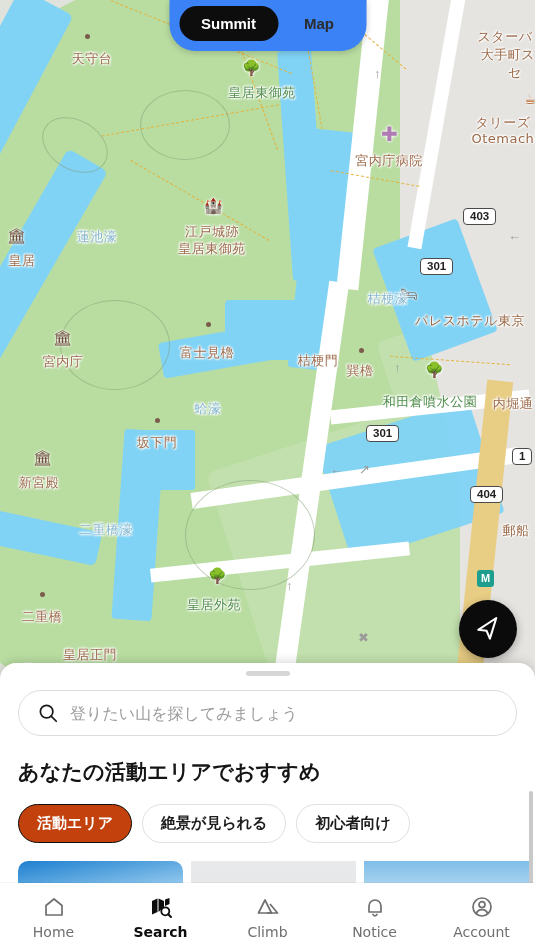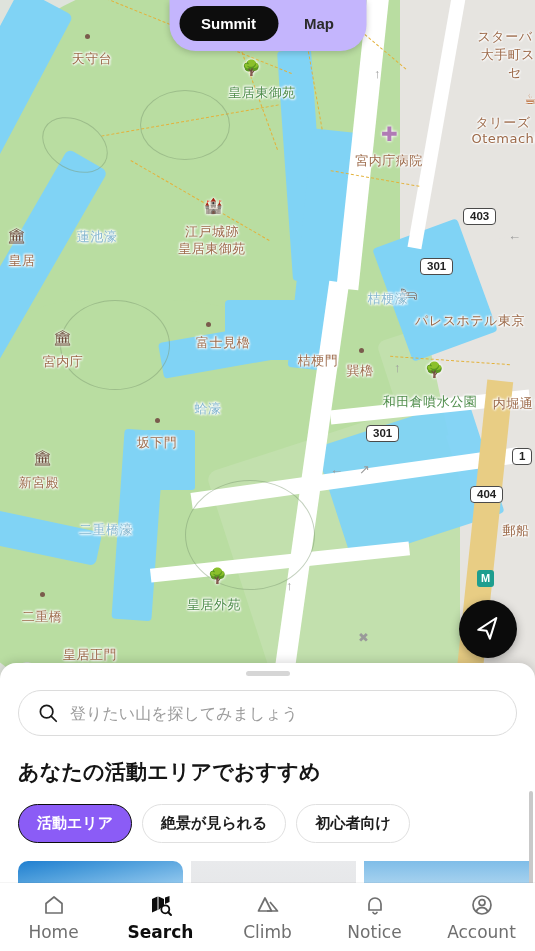--- a/index.html
+++ b/index.html
@@ -68,21 +68,21 @@
     background: #fff; border: 1.5px solid #4a4a4a; border-radius: 4px;
     font-size: 11.5px; font-weight: bold; color: #222;
     padding: 1px 6px; line-height: 13px;
     font-family: "Liberation Sans", sans-serif;
   }
   .arrow-g { position: absolute; color: #9a9a9a; font-size: 13px; }
 
   
   .seg-wrap {
     position: absolute; left: 50%; transform: translateX(-50%); top: 0;
-    background: #c4b5fd; border-radius: 0 0 26px 26px;
+    background: #3b82f6; border-radius: 0 0 26px 26px;
     padding: 6px 10px 10px 10px;
     box-shadow: 0 2px 6px rgba(0,0,0,.18);
     display: flex; gap: 4px; z-index: 20;
   }
   .seg {
     border: none; background: transparent;
     font-size: 15px; font-weight: bold; color: #2b2b2b;
     padding: 9px 22px; border-radius: 20px; cursor: pointer;
     font-family: "Liberation Sans", sans-serif;
   }
@@ -159,21 +159,21 @@
     display: flex; gap: 10px; margin: 18px 0 0 18px;
     overflow: hidden; white-space: nowrap;
   }
   .chip {
     border: 1.3px solid #e0e0e0; background: #fff;
     border-radius: 20px; padding: 9px 18px;
     font-size: 15px; font-weight: bold; color: #1c1c1c;
     font-family: "DejaVu Sans", sans-serif;
     cursor: pointer; flex: 0 0 auto;
   }
-  .chip.active { background: #8b5cf6; color: #fff; border-color: #0d0d0d; }
+  .chip.active { background: #c2410c; color: #fff; border-color: #0d0d0d; }
 
   .cards {
     display: flex; gap: 8px; margin: 18px 0 0 18px;
   }
   .card {
     flex: 0 0 auto; width: 165px; height: 60px;
     border-radius: 10px 10px 0 0; overflow: hidden;
   }
   .card.sky {
     background: linear-gradient(170deg,#1f7fd0 0%,#4f9fdc 25%,#8cc4ec 55%,#cfe6f6 100%);
@@ -194,21 +194,21 @@
     position: absolute; left: 0; right: 0; bottom: 0; height: 68px;
     background: #fff; display: flex; z-index: 40;
     box-shadow: 0 -1px 0 rgba(0,0,0,.04);
   }
   .nav-item {
     flex: 1; display: flex; flex-direction: column;
     align-items: center; justify-content: center; gap: 5px;
     cursor: pointer; background: transparent; border: none;
   }
   .nav-label {
-    font-size: 17px; color: #6f6f6f;
+    font-size: 14px; color: #6f6f6f;
     font-family: "DejaVu Sans", sans-serif;
     text-align: right;
   }
   .nav-item.active .nav-label { color: #0d0d0d; font-weight: bold; }
   .nav-ico { width: 24px; height: 24px; display: block; }
 </style>
 </head>
 <body>
 
 <div id="app">
@@ -294,21 +294,21 @@
         <div class="mlabel center poi-l" style="left: 2px; top: 252px; padding-left: 40px;">皇居</div>
         <div class="mlabel center poi-l" style="left: 389px; top: 152px;">宮内庁病院</div>
         <div class="mlabel center poi-l" style="left: 505px; top: 28px;">スターバ</div>
         <div class="mlabel center poi-l" style="left: 508px; top: 46px;">大手町ス</div>
         <div class="mlabel center poi-l" style="left: 515px; top: 64px;">セ</div>
         <div class="mlabel center poi-l" style="left: 503px; top: 114px;">タリーズ</div>
         <div class="mlabel center poi-l" style="left: 505px; top: 131px;">Otemachi</div>
         <div class="mlabel center water-l" style="left: 388px; top: 290px;">桔梗濠</div>
         <div class="mlabel center poi-l" style="left: 470px; top: 312px;">パレスホテル東京</div>
         <div class="mlabel center poi-l" style="left: 59px; top: 353px; padding-left: 8px;">宮内庁</div>
-        <div class="mlabel center poi-l" style="left: 207px; top: 334px; margin-left: 16px;">富士見櫓</div>
+        <div class="mlabel center poi-l" style="left: 207px; top: 344px;">富士見櫓</div>
         <div class="mlabel center water-l" style="left: 208px; top: 400px;">蛤濠</div>
         <div class="mlabel center poi-l" style="left: 318px; top: 352px;">桔梗門</div>
         <div class="mlabel center poi-l" style="left: 360px; top: 362px;">巽櫓</div>
         <div class="mlabel center park-l" style="left: 430px; top: 393px;">和田倉噴水公園</div>
         <div class="mlabel center poi-l" style="left: 157px; top: 434px;">坂下門</div>
         <div class="mlabel center poi-l" style="left: 39px; top: 474px;">新宮殿</div>
         <div class="mlabel center water-l" style="left: 106px; top: 521px;">二重橋濠</div>
         <div class="mlabel center park-l" style="left: 214px; top: 596px;">皇居外苑</div>
         <div class="mlabel center poi-l" style="left: 42px; top: 608px;">二重橋</div>
         <div class="mlabel center poi-l" style="left: 90px; top: 646px;">皇居正門</div>

